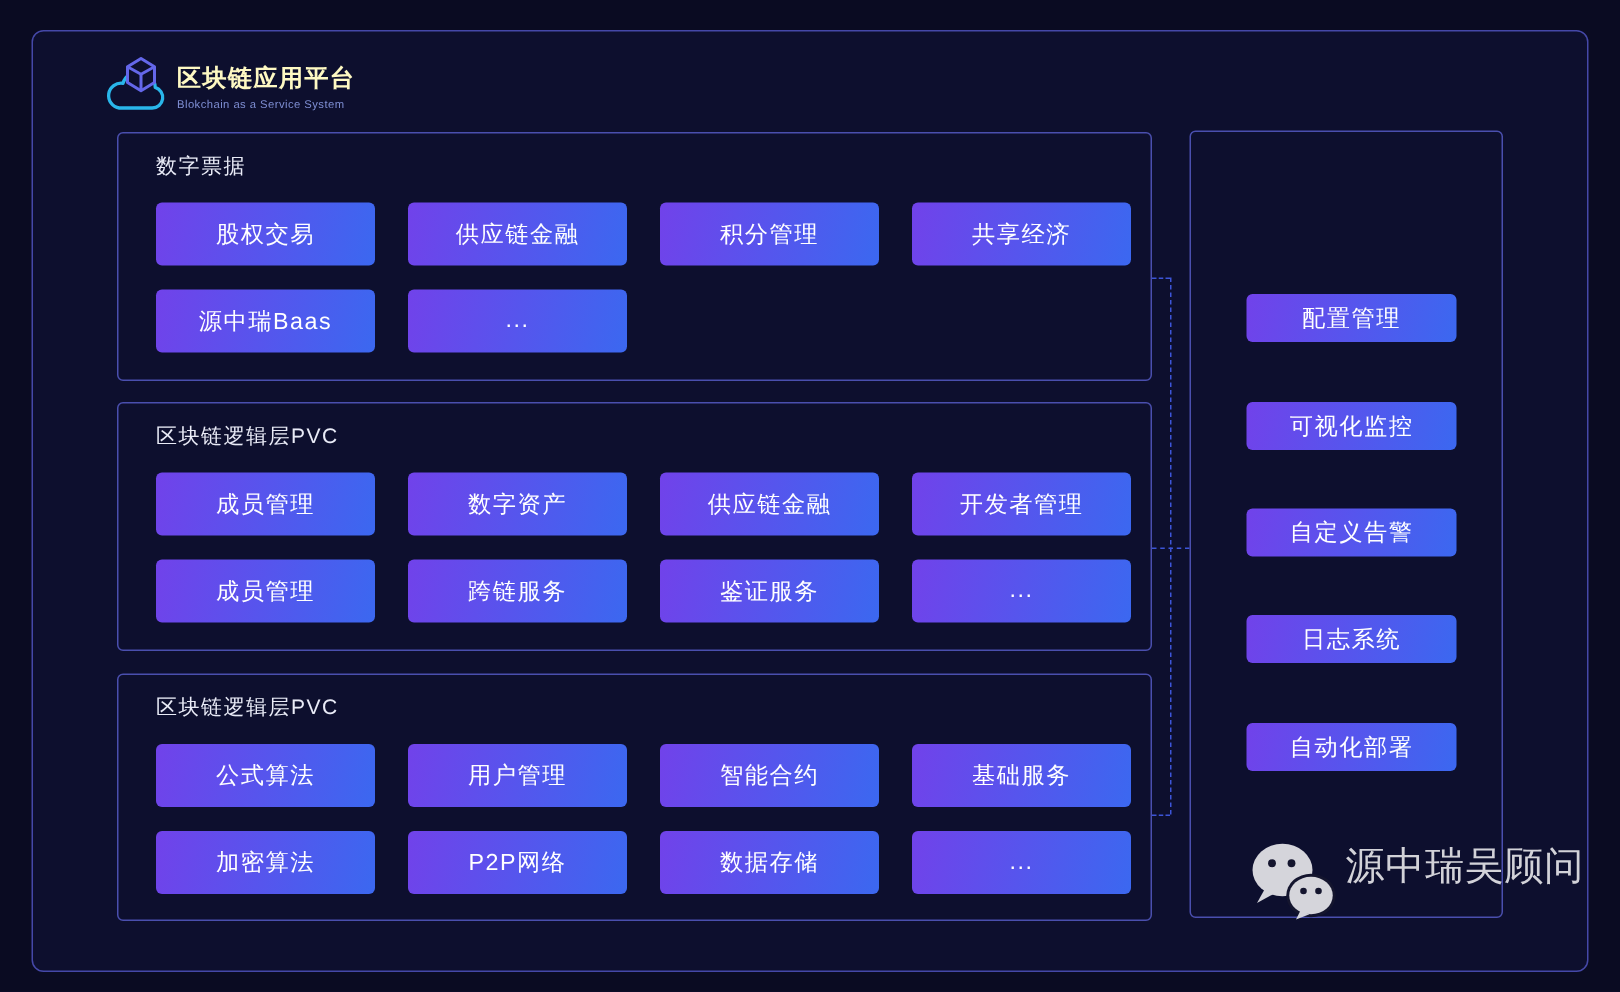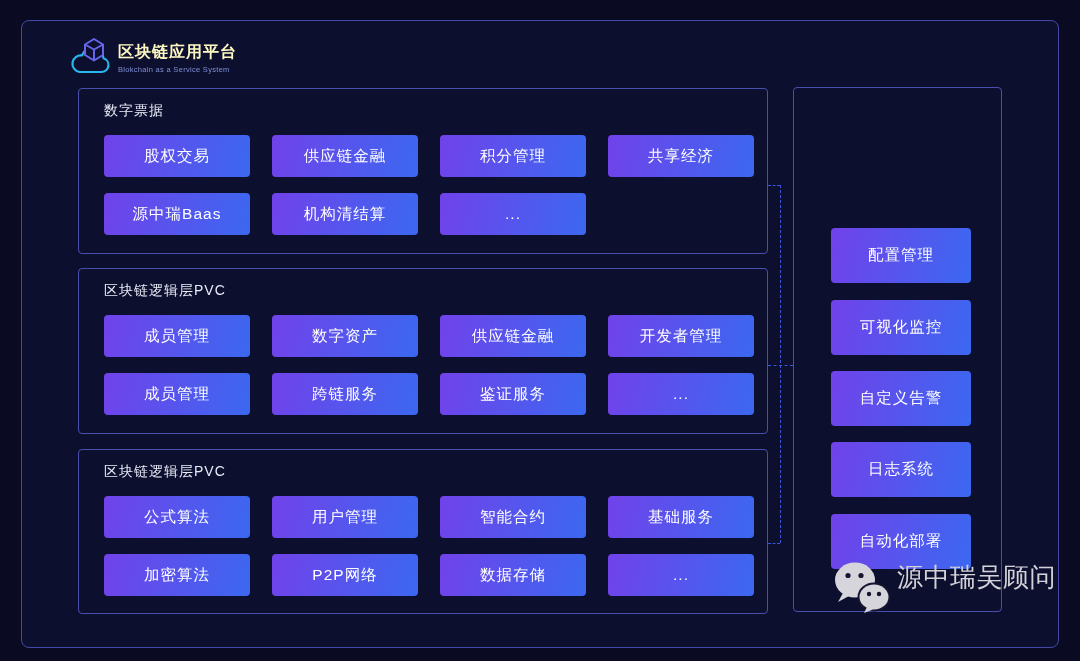--- a/index.html
+++ b/index.html
@@ -53,27 +53,26 @@
     background:linear-gradient(102deg, #7142ea 0%, #3b68f0 100%);
     color:#ffffff; font-size:15.5px; font-weight:500; letter-spacing:1px;
     cursor:pointer;
   }
   
   .right-panel {
     position:absolute; left:793px; top:87px; width:209px; height:525px;
     border:1px solid #4a4fae; border-radius:4px;
   }
   .rp-btn {
-    position:absolute; left:37px; width:140px; height:55px;
+    position:absolute; left:37px; width:140px; height:32px;
     display:flex; align-items:center; justify-content:center;
     border-radius:4px;
     background:linear-gradient(102deg, #7142ea 0%, #3b68f0 100%);
     color:#fff; font-size:15.5px; font-weight:500; letter-spacing:1px;
     cursor:pointer;
-    margin-top:32px;
   }
   .rp-btn:nth-of-type(1){ top:108px; }
   .rp-btn:nth-of-type(2){ top:180px; }
   .rp-btn:nth-of-type(3){ top:251px; }
   .rp-btn:nth-of-type(4){ top:322px; }
   .rp-btn:nth-of-type(5){ top:394px; }
   
   .conn-v {
     position:absolute; left:780px; top:185px; height:358px; width:0;
     border-left:1px dashed #3d55d8;
@@ -115,21 +114,20 @@
 </div>
 
 <div class="panel panel-1">
   <div class="panel-title">数字票据</div>
   <div class="btn-grid">
     <div class="tile-btn">股权交易</div>
     <div class="tile-btn">供应链金融</div>
     <div class="tile-btn">积分管理</div>
     <div class="tile-btn">共享经济</div>
     <div class="tile-btn">源中瑞Baas</div>
-    <div class="tile-btn">机构清结算</div>
     <div class="tile-btn">...</div>
   </div>
 </div>
 
 <div class="panel panel-2">
   <div class="panel-title">区块链逻辑层PVC</div>
   <div class="btn-grid">
     <div class="tile-btn">成员管理</div>
     <div class="tile-btn">数字资产</div>
     <div class="tile-btn">供应链金融</div>

